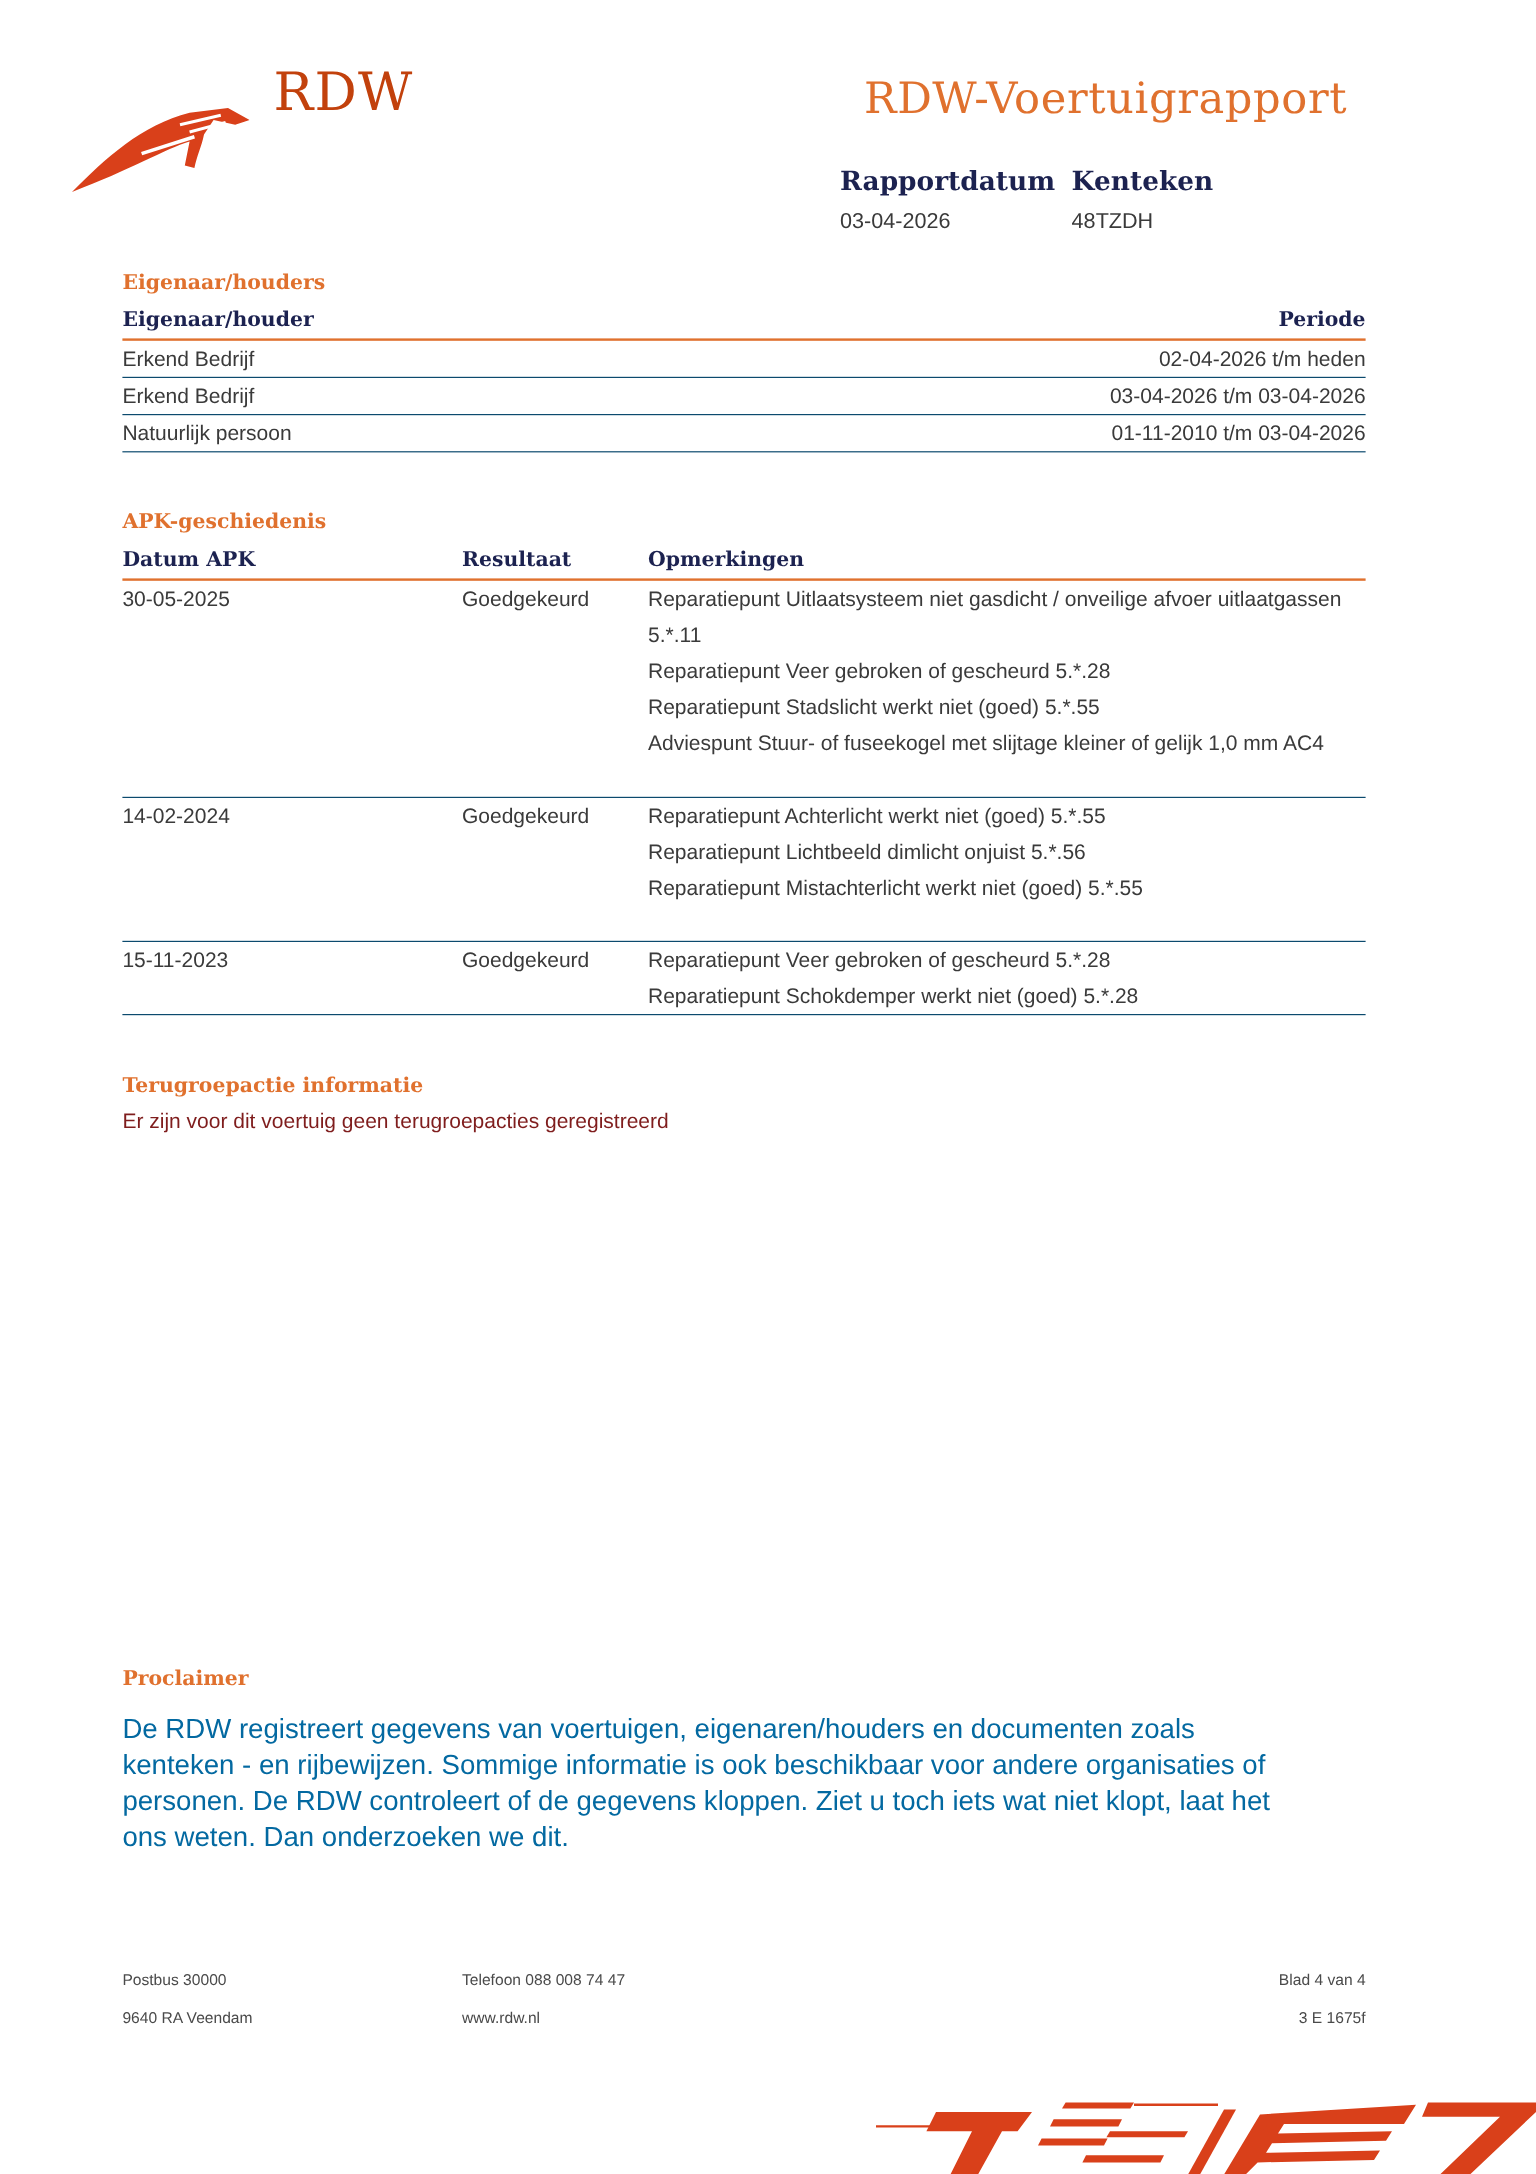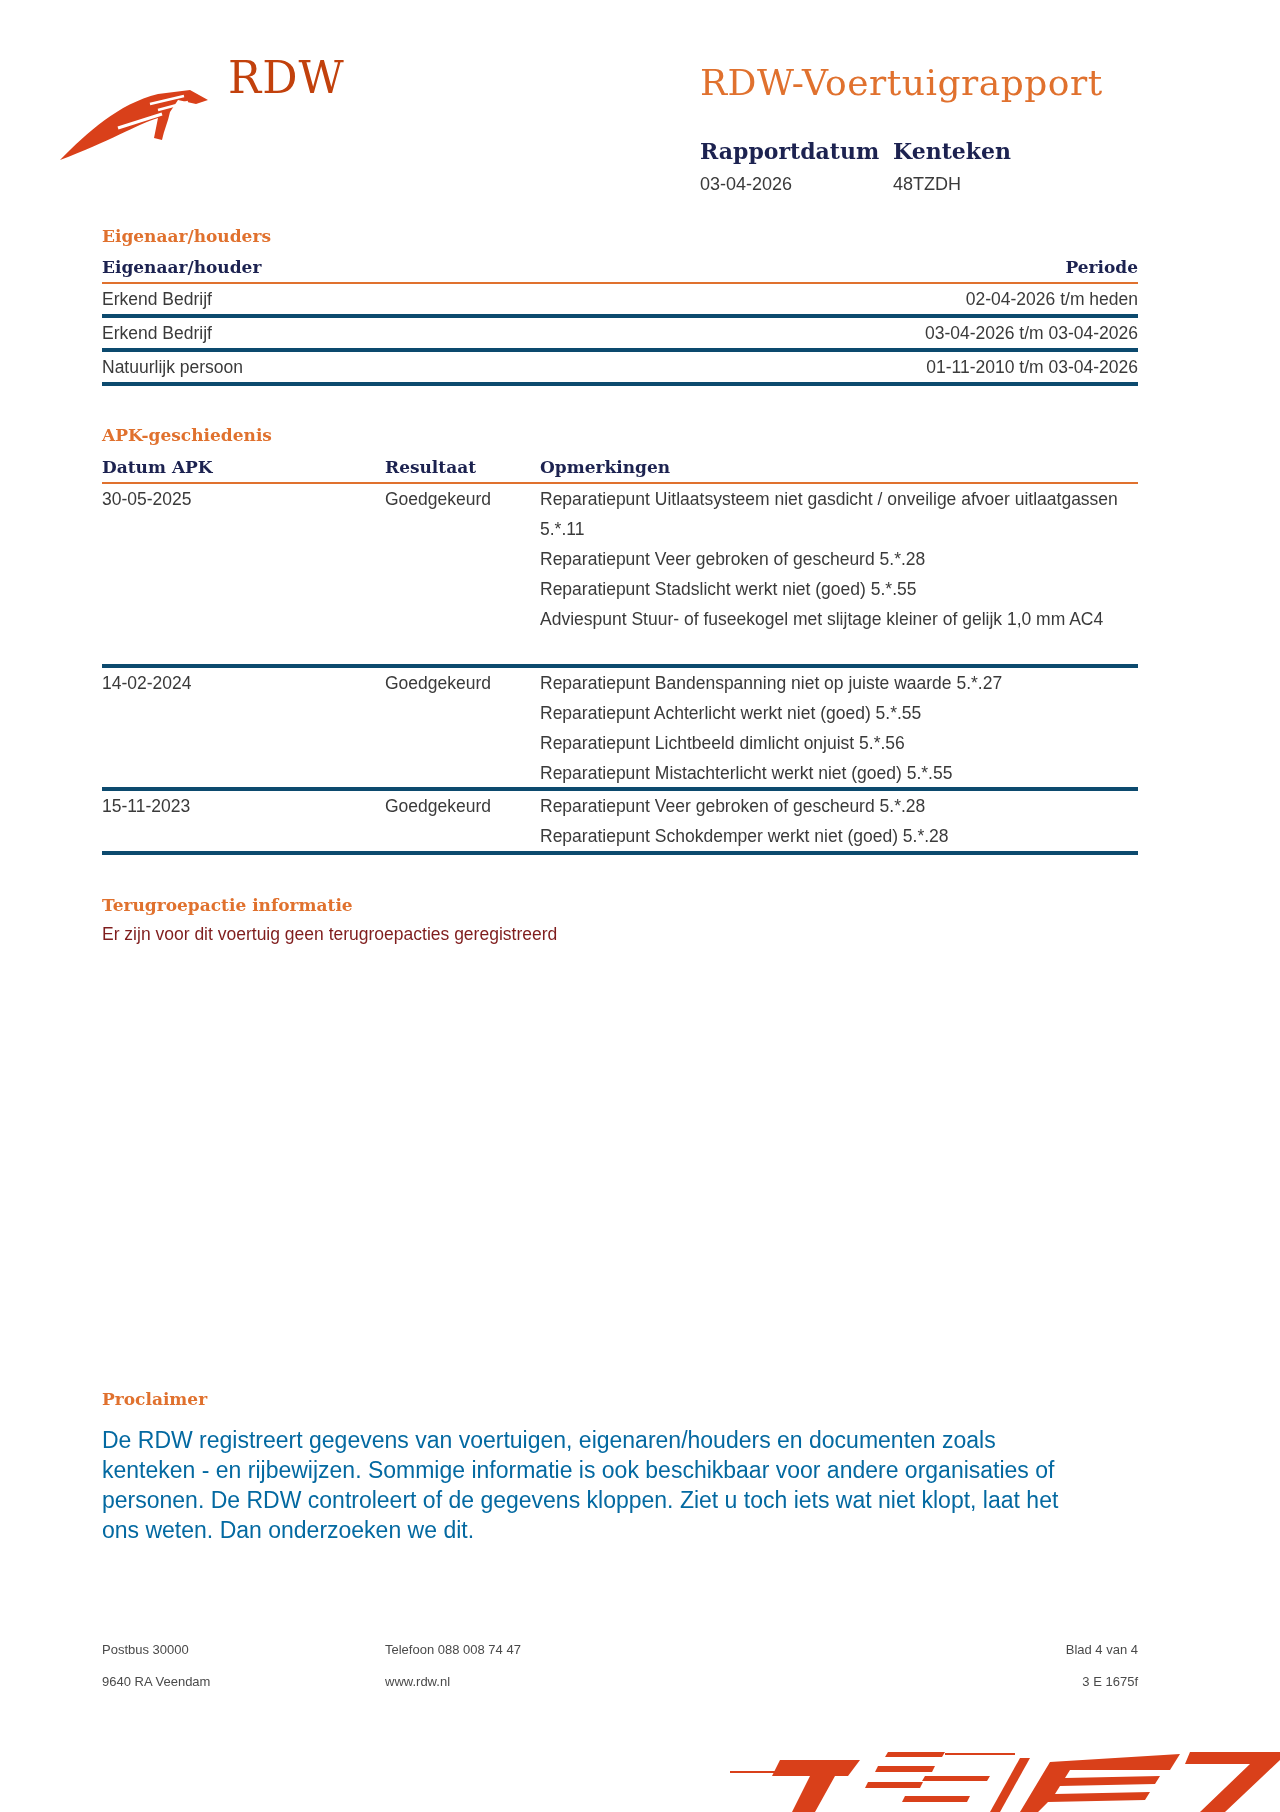--- a/index.html
+++ b/index.html
@@ -4,33 +4,33 @@
 <style>
   html, body { margin: 0; padding: 0; background: #ffffff; }
   body { width: 1280px; height: 1812px; position: relative; overflow: hidden;
          font-family: "Liberation Sans", sans-serif; color: #3a3a3a; }
 
   
   .logo { position: absolute; left: 58px; top: 52px; width: 300px; height: 110px; }
   .logo-mark { position: absolute; left: 0; top: 30px; width: 150px; height: 80px; }
   .logo-text { position: absolute; left: 170px; top: 0; font-family: "DejaVu Serif", serif;
                font-size: 44px; color: #c2410c; letter-spacing: 1px; }
-  .report-title { position: absolute; left: 700px; top: 62px; font-family: "DejaVu Serif", serif;
+  .report-title { position: absolute; left: 720px; top: 62px; font-family: "DejaVu Serif", serif;
                   font-size: 36px; color: #e0712e; letter-spacing: 0.5px; }
   .meta { position: absolute; top: 138px; }
   .meta .lbl { font-family: "DejaVu Serif", serif; font-weight: bold; font-size: 22px; color: #1c2250; }
   .meta .val { font-size: 18px; color: #3a3a3a; margin-top: 10px; }
 
   
   .section-title { position: absolute; left: 102px; font-family: "DejaVu Serif", serif; font-weight: bold;
                    font-size: 17px; color: #e0712e; }
   .tbl { position: absolute; left: 102px; width: 1036px; }
   .th { font-family: "DejaVu Serif", serif; font-weight: bold; font-size: 17px; color: #1c2250; }
   .thead { position: relative; height: 28px; border-bottom: 2px solid #e0712e; }
-  .row { position: relative; border-bottom: 4px solid #0c4a6e; font-size: 17.5px; }
+  .row { position: relative; border-bottom: 1px solid #0c4a6e; font-size: 17.5px; }
   .cell { position: absolute; top: 0; line-height: 30px; }
   .right { right: 0; text-align: right; }
 
   .owners .row { height: 30px; }
   .apk .c1 { left: 0; } .apk .c2 { left: 283px; } .apk .c3 { left: 438px; width: 600px; }
   .apk .remark { line-height: 30px; }
 
   .plain { position: absolute; left: 102px; font-size: 17.5px; color: #7f1d1d; }
   .para { position: absolute; left: 102px; width: 1000px; font-size: 23px; line-height: 30px; color: #0369a1; }
 
@@ -95,21 +95,20 @@
       <div class="remark">Reparatiepunt Uitlaatsysteem niet gasdicht / onveilige afvoer uitlaatgassen 5.*.11</div>
       <div class="remark">Reparatiepunt Veer gebroken of gescheurd 5.*.28</div>
       <div class="remark">Reparatiepunt Stadslicht werkt niet (goed) 5.*.55</div>
       <div class="remark">Adviespunt Stuur- of fuseekogel met slijtage kleiner of gelijk 1,0 mm AC4</div>
     </div>
   </div>
   <div class="row" style="height:119px;">
     <span class="cell c1">14-02-2024</span>
     <span class="cell c2">Goedgekeurd</span>
     <div class="cell c3">
-      <div class="remark">Reparatiepunt Bandenspanning niet op juiste waarde 5.*.27</div>
       <div class="remark">Reparatiepunt Achterlicht werkt niet (goed) 5.*.55</div>
       <div class="remark">Reparatiepunt Lichtbeeld dimlicht onjuist 5.*.56</div>
       <div class="remark">Reparatiepunt Mistachterlicht werkt niet (goed) 5.*.55</div>
     </div>
   </div>
   <div class="row" style="height:60px;">
     <span class="cell c1">15-11-2023</span>
     <span class="cell c2">Goedgekeurd</span>
     <div class="cell c3">
       <div class="remark">Reparatiepunt Veer gebroken of gescheurd 5.*.28</div>

